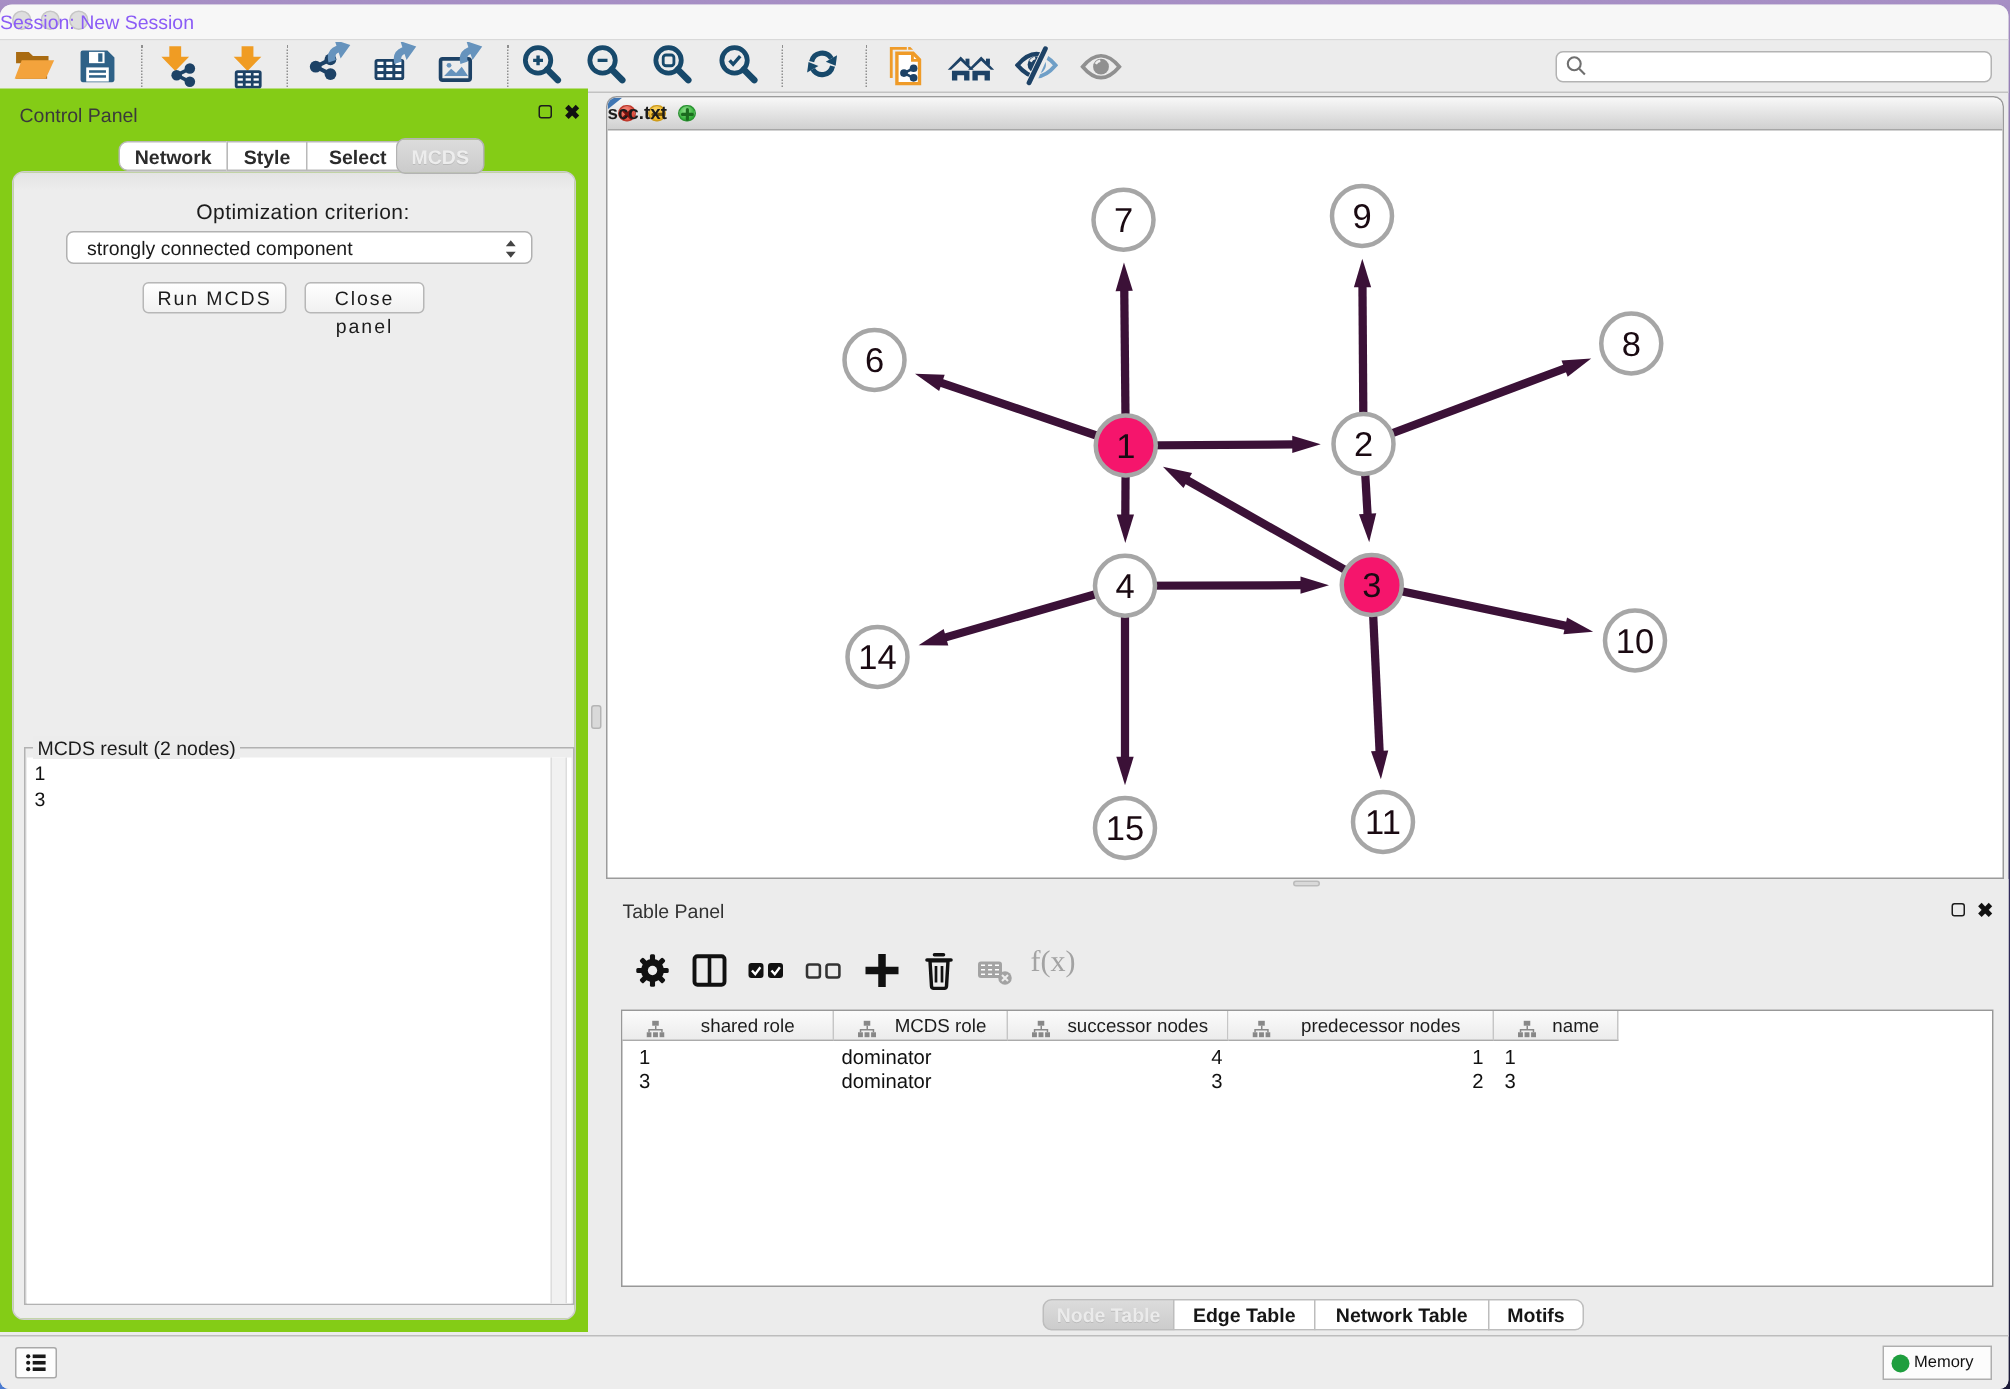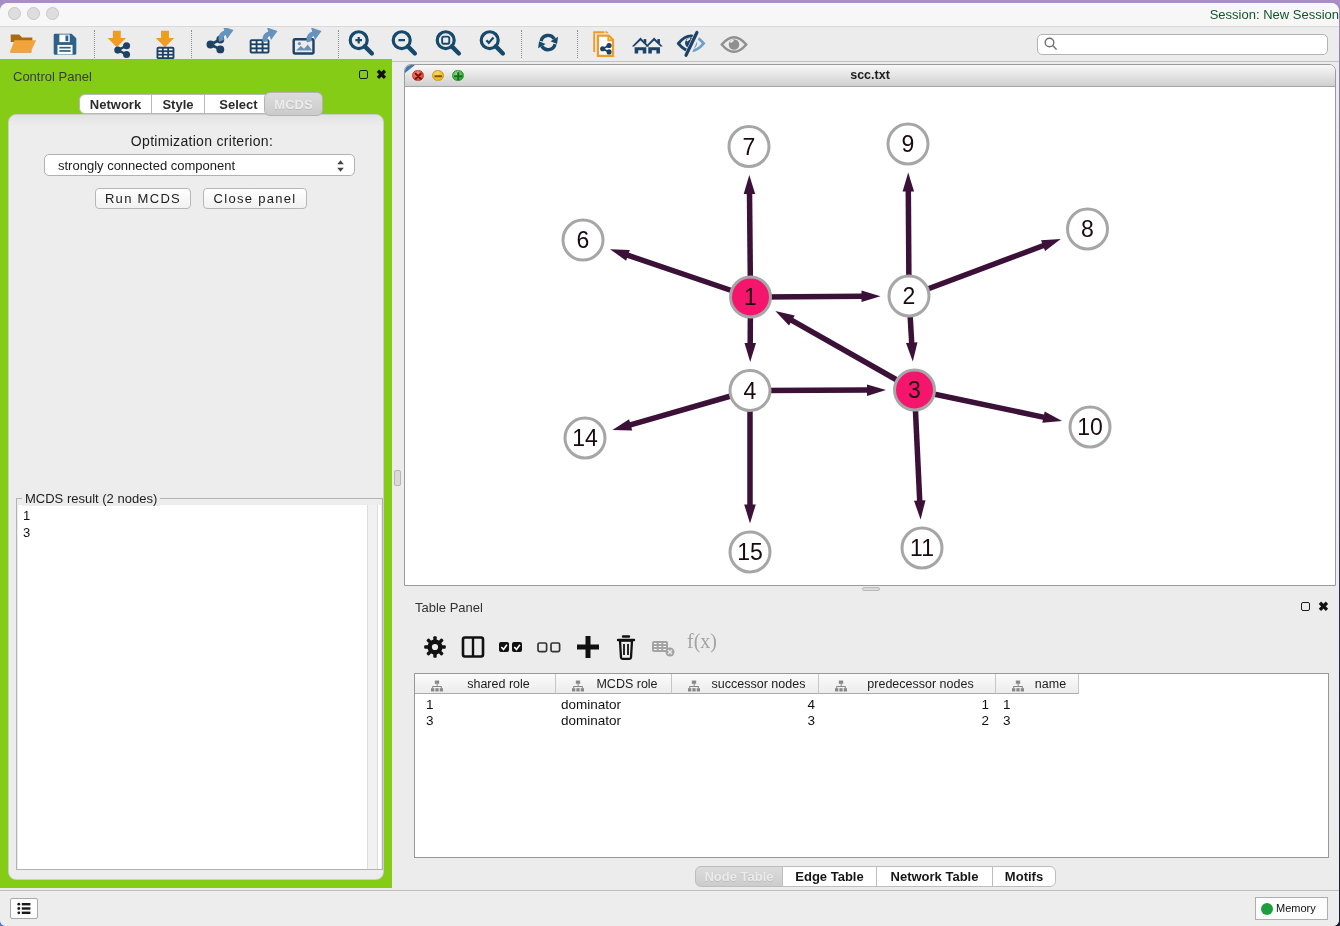--- a/index.html
+++ b/index.html
@@ -1,19 +1,19 @@
 <!DOCTYPE html>
 <html><head><meta charset="utf-8"><style>
 *{margin:0;padding:0;box-sizing:border-box}
 html,body{width:1340px;height:926px;overflow:hidden;font-family:"Liberation Sans",sans-serif}
 body{background:linear-gradient(180deg,#a78fc5 0%,#8f7ab0 8%,#4c4276 40%,#242150 75%,#1b1a38 100%)}
 #app{position:absolute;left:0;top:3px;width:1339px;height:923px;background:#ececec;border-radius:8px 8px 6px 6px;overflow:hidden}
 #titlebar{position:absolute;left:0;top:0;width:100%;height:24px;background:#f7f7f7;border-bottom:1px solid #d9d9d9}
 .tl{position:absolute;top:4px;width:13px;height:13px;border-radius:50%;background:#dedede;border:1px solid #c6c6c6}
-#title{position:absolute;top:4px;width:100%;text-align:right;font-size:13px;color:#14532d}
+#title{position:absolute;top:4px;width:100%;text-align:left;font-size:13px;color:#8b5cf6}
 #toolbar{position:absolute;left:0;top:24px;width:100%;height:35px;background:#ececec;border-bottom:1px solid #c2c2c2}
 .tsep{position:absolute;top:3px;height:28px;width:0;border-left:1px dotted #8f8f8f}
 .ticon{position:absolute;top:2px;width:34px;height:32px}
 #search{position:absolute;left:1037px;top:7px;width:291px;height:21px;background:#fff;border:1px solid #b3b3b3;border-radius:5px}
 #cpanel{position:absolute;left:0;top:56px;width:392px;height:829px;background:#84cc16}
 #cpanel-hdr{position:absolute;left:13px;top:10px;font-size:13px;color:#3a3a3a}
 .winbtn-sq{position:absolute;width:9px;height:9px;border:1.6px solid #1d1d1d;border-radius:2px}
 .winbtn-x{position:absolute;font-size:13px;font-weight:bold;color:#111;line-height:13px}
 #tabpane{position:absolute;left:8px;top:55px;width:376px;height:766px;background:linear-gradient(#e3e3e3,#ededed 12px);border:1px solid #cdcdcd;border-radius:8px}
 .ctab{position:absolute;top:35px;height:20px;background:#fff;border:1px solid #b9b9b9;font-size:13px;font-weight:bold;color:#2b2b2b;text-align:center;line-height:19px}
@@ -22,21 +22,21 @@
 #combo{position:absolute;left:44px;top:95px;width:311px;height:22px;background:#fff;border:1px solid #b1b1b1;border-radius:5px;font-size:13px;color:#1a1a1a;line-height:21px;padding-left:13px}
 .btn{position:absolute;top:129px;height:21px;background:linear-gradient(#ffffff,#f1f1f1);border:1px solid #b7b7b7;border-radius:4px;font-size:13px;color:#1c1c1c;text-align:center;line-height:19px;letter-spacing:1.3px}
 #fieldset{position:absolute;left:16px;top:439px;width:367px;height:372px;border:1px solid #b2b2b2}
 #fs-legend{position:absolute;left:5px;top:-8px;background:#ececec;padding:0 3px;font-size:13px;color:#1c1c1c}
 #fs-white{position:absolute;left:1px;top:6px;width:363px;height:364px;background:#fff}
 #fs-scroll{position:absolute;right:3px;top:0;width:11px;height:100%;background:#f1f1f1;border-left:1px solid #ddd;border-right:1px solid #ddd}
 #vsplit{position:absolute;left:392px;top:59px;width:12px;height:829px;background:#ececec}
 #vhandle{position:absolute;left:2px;top:408px;width:7px;height:16px;background:#d9d9d9;border:1px solid #b5b5b5;border-radius:2px}
 #netwin{position:absolute;left:404px;top:61px;width:932px;height:522px;border:1px solid #9b9b9b;border-radius:7px 7px 0 0;background:#fff;overflow:hidden}
 #nw-title{position:absolute;left:0;top:0;width:100%;height:22px;background:linear-gradient(#f8f8f8,#d0d0d0);border-bottom:1px solid #a6a6a6}
-#nw-title-text{position:absolute;width:100%;top:3px;text-align:center;font-size:12.5px;font-weight:bold;color:#1c1c1c}
+#nw-title-text{position:absolute;width:100%;top:3px;text-align:left;font-size:12.5px;font-weight:bold;color:#1c1c1c}
 .mac{position:absolute;top:4.5px;width:11.8px;height:11.8px;border-radius:50%}
 #hsplit{position:absolute;left:404px;top:583px;width:936px;height:6px;background:#ececec}
 #tpanel{position:absolute;left:404px;top:589px;width:936px;height:299px;background:#ececec}
 #tpanel-hdr{position:absolute;left:11px;top:8px;font-size:13px;color:#333}
 #ttoolbar{position:absolute;left:0;top:28px;width:100%;height:40px}
 #tablebox{position:absolute;left:10px;top:81px;width:915px;height:185px;background:#fff;border:1px solid #989898}
 .th{position:absolute;top:0;height:20px;background:linear-gradient(#fbfbfb,#ececec);border-right:1px solid #c6c6c6;border-bottom:1px solid #ababab;font-size:12.5px;color:#1c1c1c;text-align:center;line-height:20px}
 .td{position:absolute;height:16px;font-size:13.5px;color:#111;line-height:16px}
 .btab{position:absolute;top:274px;height:21px;background:#fff;border:1px solid #bdbdbd;font-size:13px;font-weight:bold;color:#161616;text-align:center;line-height:20px}
 #btab-node{background:linear-gradient(#dcdcdc,#cccccc);color:#ebebeb;border-radius:6px 0 0 6px;text-shadow:0 1px 0 #bbb}
@@ -230,21 +230,21 @@
   <div id="tabpane"></div>
   <div class="ctab" style="left:79px;width:73px;border-radius:6px 0 0 6px">Network</div>
   <div class="ctab" style="left:151px;width:54px">Style</div>
   <div class="ctab" style="left:204px;width:69px">Select</div>
   <div class="ctab" id="tab-mcds" style="left:264px;width:59px">MCDS</div>
   <div id="combo">strongly connected component<svg style="position:absolute;right:9px;top:4px" width="9" height="14" viewBox="0 0 9 14">
           <path d="M1.2 5.2 L4.5 1.2 L7.8 5.2 Z M1.2 8.8 L4.5 12.8 L7.8 8.8 Z" fill="#444"></path>
         </svg></div>
   <div id="optlabel">Optimization criterion:</div>
   <div class="btn" style="left:95px;width:96px">Run MCDS</div>
-  <div class="btn" style="left:203px;width:104px">Close panel</div>
+  <div class="btn" style="left:203px;width:80px">Close panel</div>
   <div id="fieldset">
     <div id="fs-white">
           <div style="position:absolute;left:5px;top:3px;font-size:13px;color:#111;line-height:16.5px">1<br>3</div>
           <div id="fs-scroll"></div>
         </div>
     <div id="fs-legend">MCDS result (2 nodes)</div>
   </div>
 </div>
 <div id="vsplit">
       <div id="vhandle"></div>

